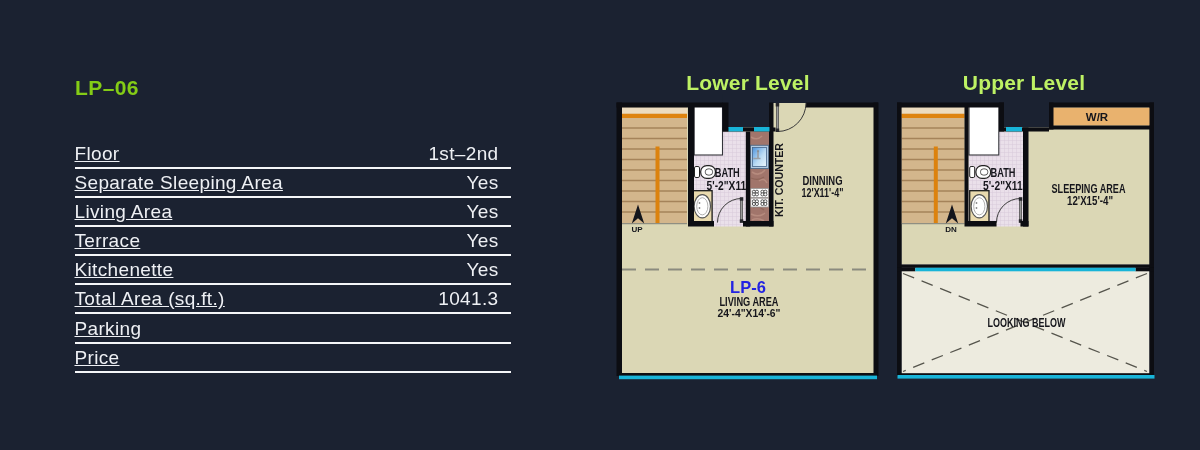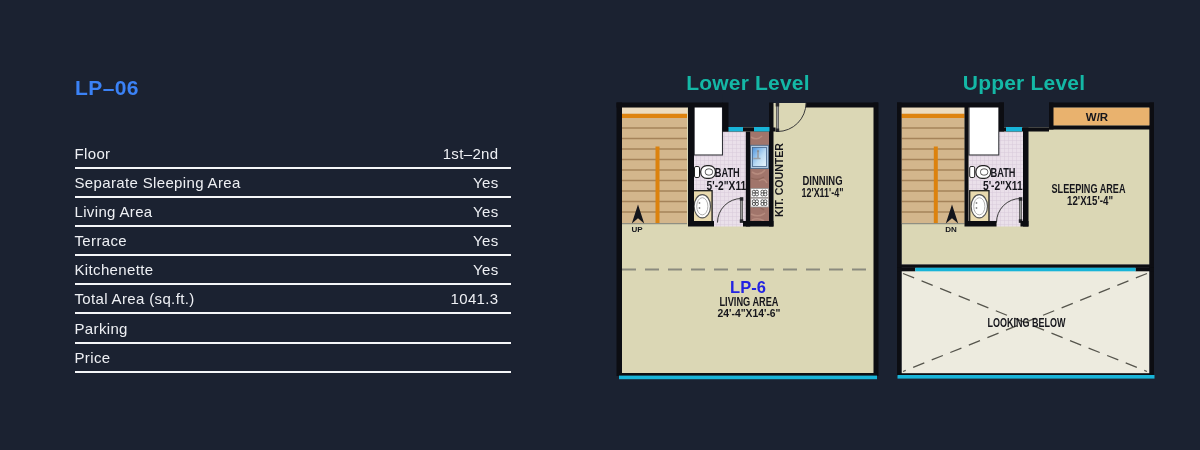--- a/index.html
+++ b/index.html
@@ -1,28 +1,28 @@
 <!DOCTYPE html>
 <html><head>
 <meta charset="utf-8">
 <style>
   html,body{margin:0;padding:0;}
   body{width:1200px;height:450px;background:#1b2231;position:relative;overflow:hidden;
        font-family:"Liberation Sans", sans-serif;}
   .abs{position:absolute;}
   .row{position:absolute;left:74.5px;width:436px;height:27px;border-bottom:2px solid #f5f6f8;
-       color:#eef0f4;font-size:15px;line-height:28px;letter-spacing:0.35px;}
+       color:#eef0f4;font-size:19px;line-height:28px;letter-spacing:0.35px;text-decoration:underline;}
   .row .v{position:absolute;right:12px;top:0;}
-  .ptitle{position:absolute;color:#14b8a6;font-size:21px;font-weight:bold;letter-spacing:.2px;
+  .ptitle{position:absolute;color:#bef264;font-size:21px;font-weight:bold;letter-spacing:.2px;
           text-align:center;width:200px;}
 </style>
 </head>
 <body>
 
-<div class="abs" style="left:75px;top:76px;color:#3b82f6;font-size:21px;font-weight:bold;letter-spacing:.4px;">LP–06</div>
+<div class="abs" style="left:75px;top:76px;color:#84cc16;font-size:21px;font-weight:bold;letter-spacing:.4px;">LP–06</div>
 
 <div class="row" style="top:139.9px;"><span>Floor</span><span class="v">1st–2nd</span></div>
 
 <div class="row" style="top:169px;"><span>Separate Sleeping Area</span><span class="v">Yes</span></div>
 
 <div class="row" style="top:198.1px;"><span>Living Area</span><span class="v">Yes</span></div>
 
 <div class="row" style="top:227.2px;"><span>Terrace</span><span class="v">Yes</span></div>
 
 <div class="row" style="top:256.3px;"><span>Kitchenette</span><span class="v">Yes</span></div>

